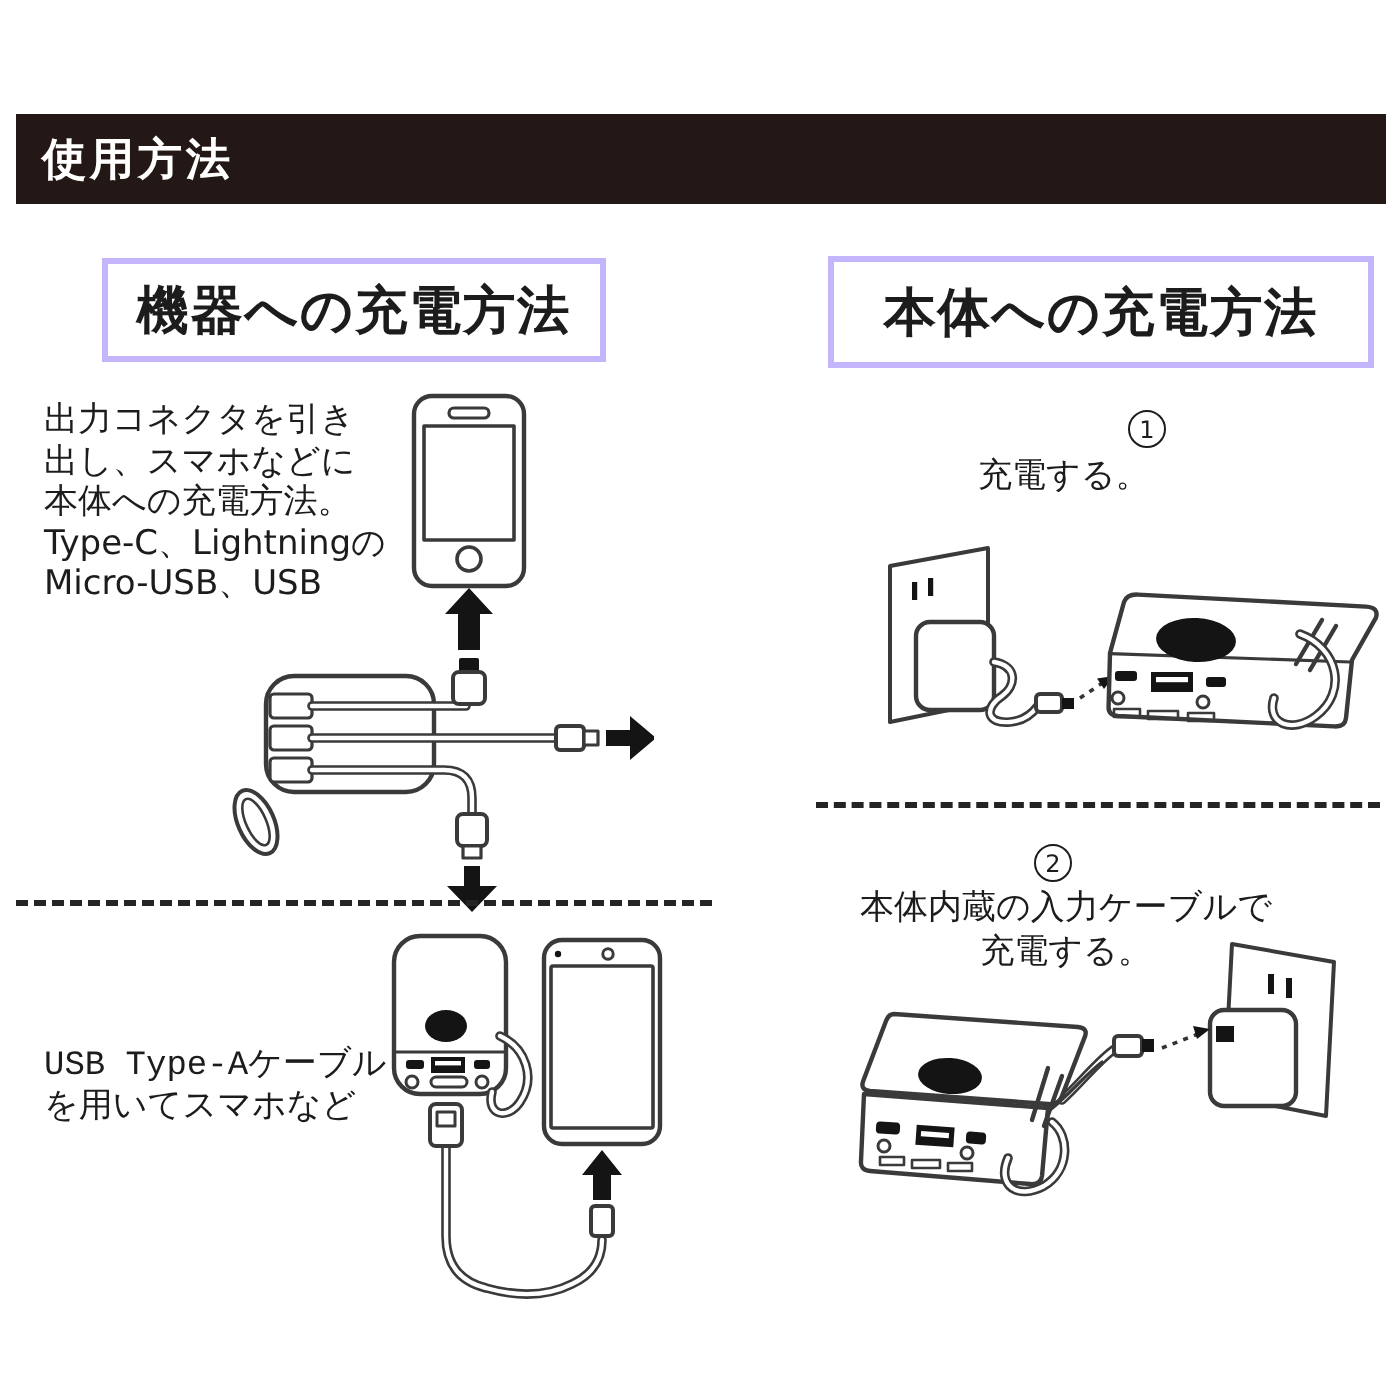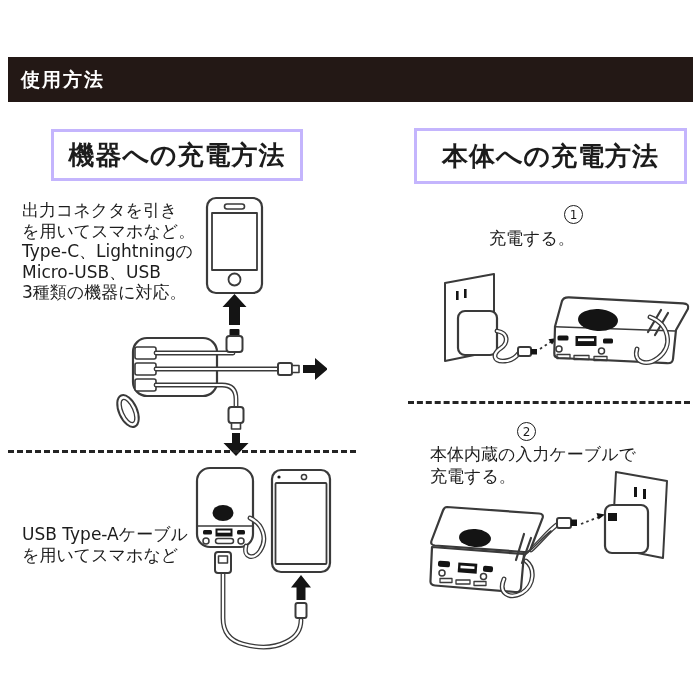--- a/index.html
+++ b/index.html
@@ -1,35 +1,35 @@
 <!DOCTYPE html>
 <html><head>
 <meta charset="utf-8">
 <style>
   html,body{margin:0;padding:0;background:#fff;}
   #screen{position:relative;width:700px;height:700px;background:#ffffff;overflow:hidden;
           font-family:"DejaVu Sans","Liberation Sans",sans-serif;color:#1c1c1c;}
   .abs{position:absolute;}
   
   .banner{left:8px;top:57px;width:685px;height:45px;background:#231815;display:flex;align-items:center;}
-  .banner span{color:#fff;font-size:19px;font-weight:bold;padding-left:13px;letter-spacing:2px;}
+  .banner span{color:#fff;font-size:22px;font-weight:bold;padding-left:13px;letter-spacing:2px;}
   
   .titlebox{border:3px solid #c4b5fd;display:flex;align-items:center;justify-content:center;
             font-weight:bold;font-size:26px;letter-spacing:1px;background:#fff;}
   .box-l{left:51px;top:129px;width:246px;height:46px;}
   .box-r{left:414px;top:128px;width:267px;height:50px;justify-content:center;}
   
   .jp{font-size:17px;line-height:20.5px;}
   .jp span{display:block;white-space:nowrap;}
   .jp2{font-size:17px;line-height:21.5px;}
   .jp2 span{display:block;white-space:nowrap;}
   .txt1{left:22px;top:200px;}
-  .txt2{left:22px;top:524px;}
+  .txt2{left:22px;top:524px;font-family:Liberation Mono, monospace;}
   .rtxt1{left:489px;top:228px;}
-  .rtxt2{left:430px;top:444px;}
+  .rtxt2{left:430px;top:444px;text-align:center;}
   
   .cnum{width:17px;height:17px;border:1.6px solid #1c1c1c;border-radius:50%;
         display:flex;align-items:center;justify-content:center;font-size:12px;line-height:1;}
   .n1{left:564px;top:205px;}
   .n2{left:517px;top:422px;}
   
   .divider{border-top:3px dashed #242424;height:0;}
   .div-l{left:8px;top:450px;width:348px;}
   .div-r{left:408px;top:401px;width:282px;}
   
@@ -55,24 +55,24 @@
   <div class="abs titlebox box-l">
     <span>機器への充電方法</span>
   </div>
 
   <div class="abs titlebox box-r">
     <span>本体への充電方法</span>
   </div>
 
   <div class="abs jp txt1">
     <span>出力コネクタを引き</span>
-    <span>を用いてスマホなど。</span>
+    <span>出し、スマホなどに</span>
+    <span>本体への充電方法。</span>
     <span>Type-C、Lightningの</span>
     <span>Micro-USB、USB</span>
-    <span>3種類の機器に対応。</span>
   </div>
 
   <svg class="abs" style="left:112px;top:185px" width="215" height="274" viewBox="0 0 215 274">
 
     <g>
       <rect class="wh w22" x="95" y="13" width="55" height="95" rx="9"></rect>
       <rect class="ln w16" x="112.5" y="19" width="20" height="5" rx="2.5"></rect>
       <rect class="ln w18" x="100" y="28" width="45" height="57"></rect>
       <circle class="ln w18" cx="122.5" cy="94.5" r="6"></circle>
     </g>

